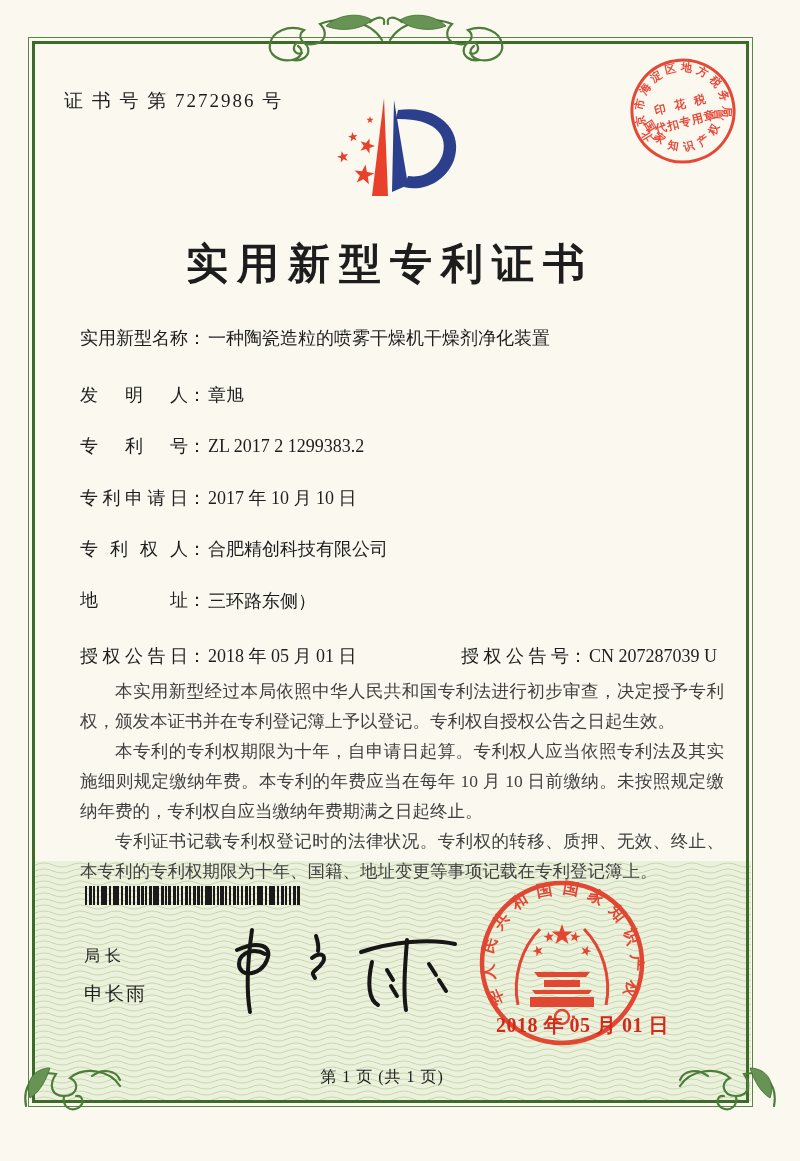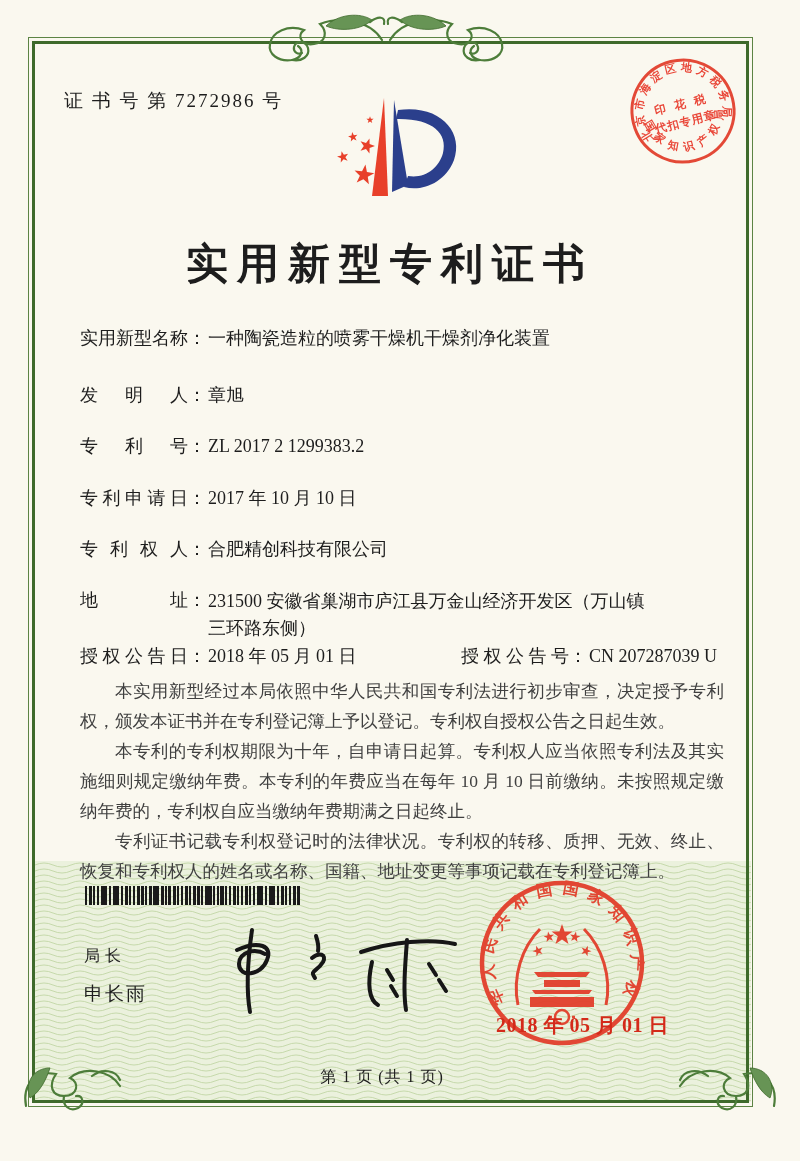--- a/index.html
+++ b/index.html
@@ -181,30 +181,30 @@
   <div class="f-row" style="top:434px">
     <span class="f-label">专利号</span><span class="f-colon">：</span><span class="f-value">ZL 2017 2 1299383.2</span>
   </div>
   <div class="f-row" style="top:486px">
     <span class="f-label">专利申请日</span><span class="f-colon">：</span><span class="f-value">2017 年 10 月 10 日</span>
   </div>
   <div class="f-row" style="top:537px">
     <span class="f-label">专利权人</span><span class="f-colon">：</span><span class="f-value">合肥精创科技有限公司</span>
   </div>
   <div class="f-row addr-row" style="top:588px">
-    <span class="f-label">地址</span><span class="f-colon">：</span><span class="f-value addr-value"><span style="display:block">231500 安徽省巢湖市庐江县万金山经济开发区（万山镇</span><span style="display:block">三环路东侧）</span></span>
+    <span class="f-label">地址</span><span class="f-colon">：</span><span class="f-value addr-value"><span style="display:block">三环路东侧）</span></span>
   </div>
   <div class="f-row" style="top:644px">
     <span class="f-label">授权公告日</span><span class="f-colon">：</span><span class="f-value grant-date-value">2018 年 05 月 01 日</span><span class="f-label">授权公告号</span><span class="f-colon">：</span><span class="f-value">CN 207287039 U</span>
   </div>
 
   <div class="body-text">
     <p>本实用新型经过本局依照中华人民共和国专利法进行初步审查，决定授予专利权，颁发本证书并在专利登记簿上予以登记。专利权自授权公告之日起生效。</p>
     <p>本专利的专利权期限为十年，自申请日起算。专利权人应当依照专利法及其实施细则规定缴纳年费。本专利的年费应当在每年 10 月 10 日前缴纳。未按照规定缴纳年费的，专利权自应当缴纳年费期满之日起终止。</p>
-    <p>专利证书记载专利权登记时的法律状况。专利权的转移、质押、无效、终止、恢复和专利权人的姓名或名称、国籍、地址变更等事项记载在专利登记簿上。</p>
+    <p>专利证书记载专利权登记时的法律状况。专利权的转移、质押、无效、终止、本专利的专利权期限为十年、国籍、地址变更等事项记载在专利登记簿上。</p>
   </div>
 
   <div class="barcode"></div>
 
   <div class="signer-title">局长</div>
   <div class="signer-name">申长雨</div>
 
   <svg class="signature" viewBox="0 0 260 100">
     <path d="M37,12 C33,40 31,72 35,94"></path>
     <path d="M22,32 C44,22 58,28 52,42 C46,58 24,60 24,46 C24,34 40,30 50,36"></path>

